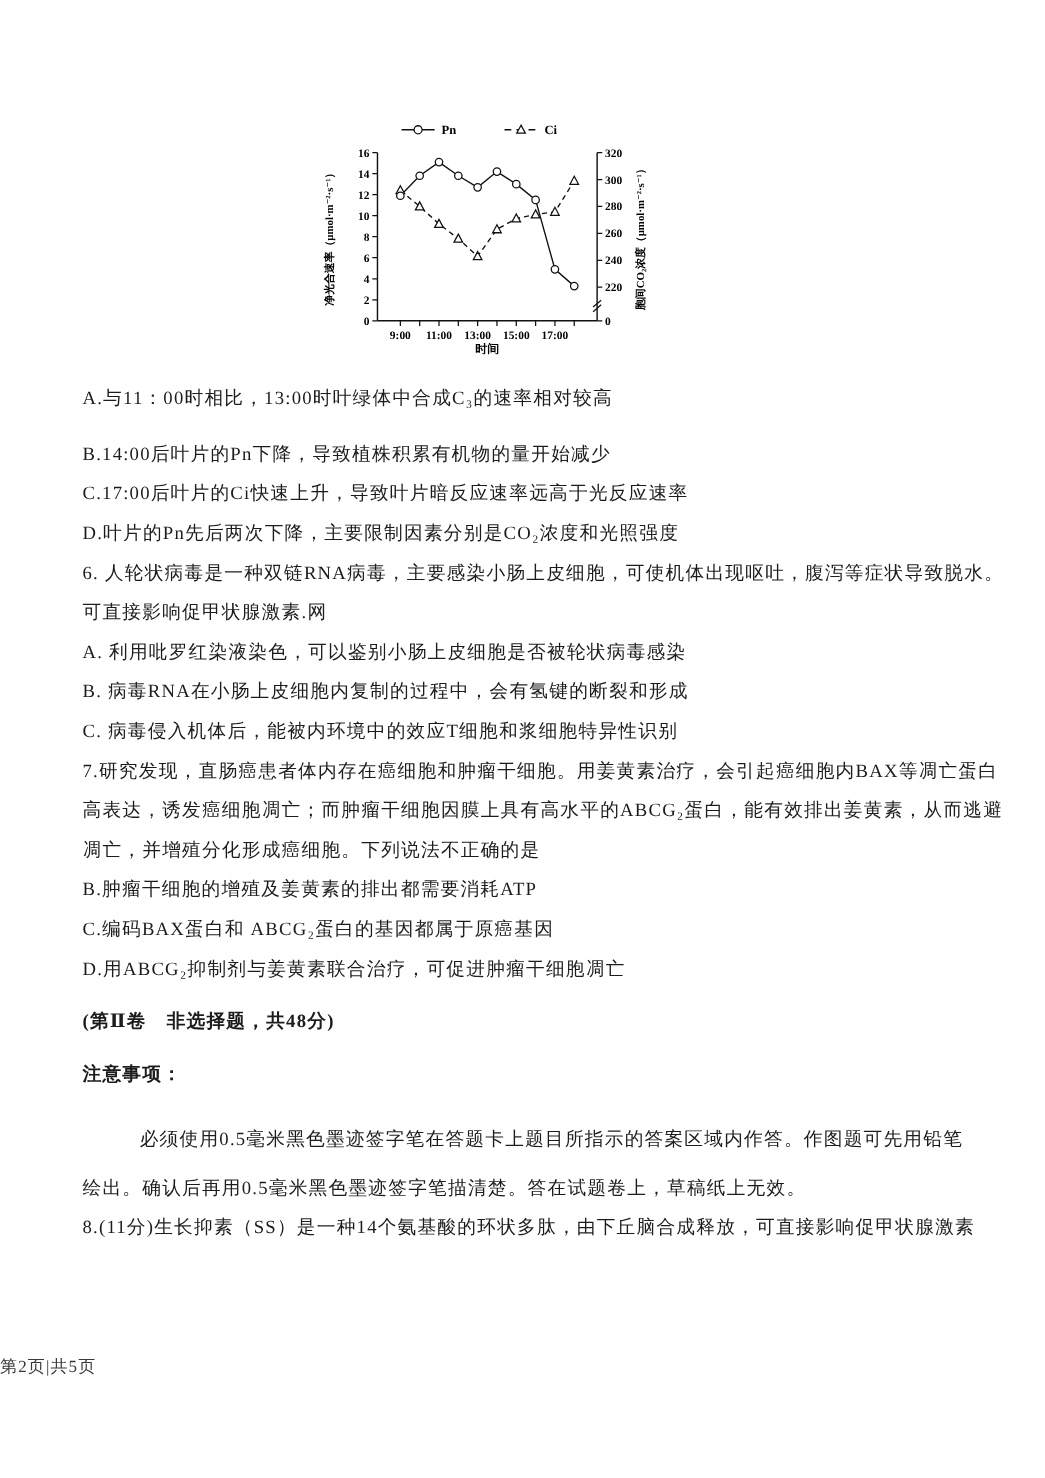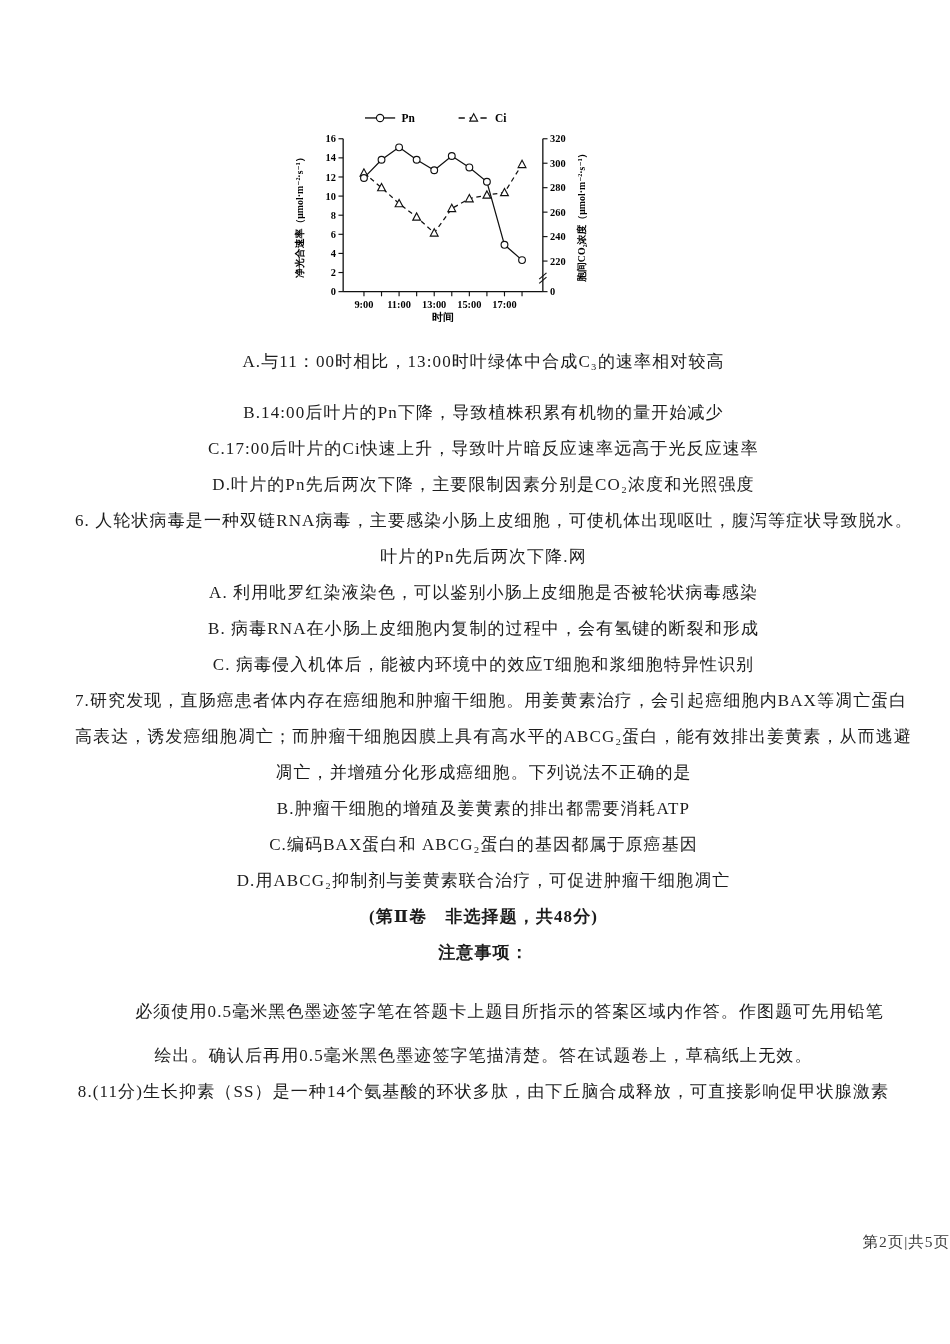--- a/index.html
+++ b/index.html
@@ -22,30 +22,29 @@
     margin-bottom:22px;
     width:312px;
   }
   .chart-wrap svg{display:block;}
   .line{
     white-space:nowrap;
     font-size:17px;
     line-height:36px;
     height:36px;
     letter-spacing:1.1px;
-    text-align:center;
   }
   .gap-lg{margin-bottom:15px;}
-  .bold{font-weight:bold;}
+  .bold{font-weight:bold;margin-top:12px;}
   .indent1{padding-left:52px;margin-top:23px;}
   .footer{
     position:absolute;
     left:0;right:0;
     top:1232px;
-    text-align:right;
+    text-align:left;
     font-size:15.5px;
     color:#3a3a3a;
     letter-spacing:1px;
   }
 </style>
 </head>
 <body>
 
 <div class="page">
 
@@ -136,21 +135,21 @@
         <text x="300" y="428" text-anchor="middle" style="font-family:&quot;Liberation Serif&quot;,&quot;DejaVu Serif&quot;,serif;font-weight:bold;font-size:21px">时间</text>
       </svg>
   </div>
 
   <div class="line gap-lg">A.与11：00时相比，13:00时叶绿体中合成C₃的速率相对较高</div>
   <div class="line">B.14:00后叶片的Pn下降，导致植株积累有机物的量开始减少</div>
   <div class="line">C.17:00后叶片的Ci快速上升，导致叶片暗反应速率远高于光反应速率</div>
   <div class="line">D.叶片的Pn先后两次下降，主要限制因素分别是CO₂浓度和光照强度</div>
 
   <div class="line">6. 人轮状病毒是一种双链RNA病毒，主要感染小肠上皮细胞，可使机体出现呕吐，腹泻等症状导致脱水。</div>
-  <div class="line">叶片的Pn先后两次下降.网</div>
+  <div class="line">可直接影响促甲状腺激素.网</div>
   <div class="line">A. 利用吡罗红染液染色，可以鉴别小肠上皮细胞是否被轮状病毒感染</div>
   <div class="line">B. 病毒RNA在小肠上皮细胞内复制的过程中，会有氢键的断裂和形成</div>
   <div class="line">C. 病毒侵入机体后，能被内环境中的效应T细胞和浆细胞特异性识别</div>
 
   <div class="line">7.研究发现，直肠癌患者体内存在癌细胞和肿瘤干细胞。用姜黄素治疗，会引起癌细胞内BAX等凋亡蛋白</div>
   <div class="line">高表达，诱发癌细胞凋亡；而肿瘤干细胞因膜上具有高水平的ABCG₂蛋白，能有效排出姜黄素，从而逃避</div>
   <div class="line">凋亡，并增殖分化形成癌细胞。下列说法不正确的是</div>
   <div class="line">B.肿瘤干细胞的增殖及姜黄素的排出都需要消耗ATP</div>
   <div class="line">C.编码BAX蛋白和 ABCG₂蛋白的基因都属于原癌基因</div>
   <div class="line">D.用ABCG₂抑制剂与姜黄素联合治疗，可促进肿瘤干细胞凋亡</div>

